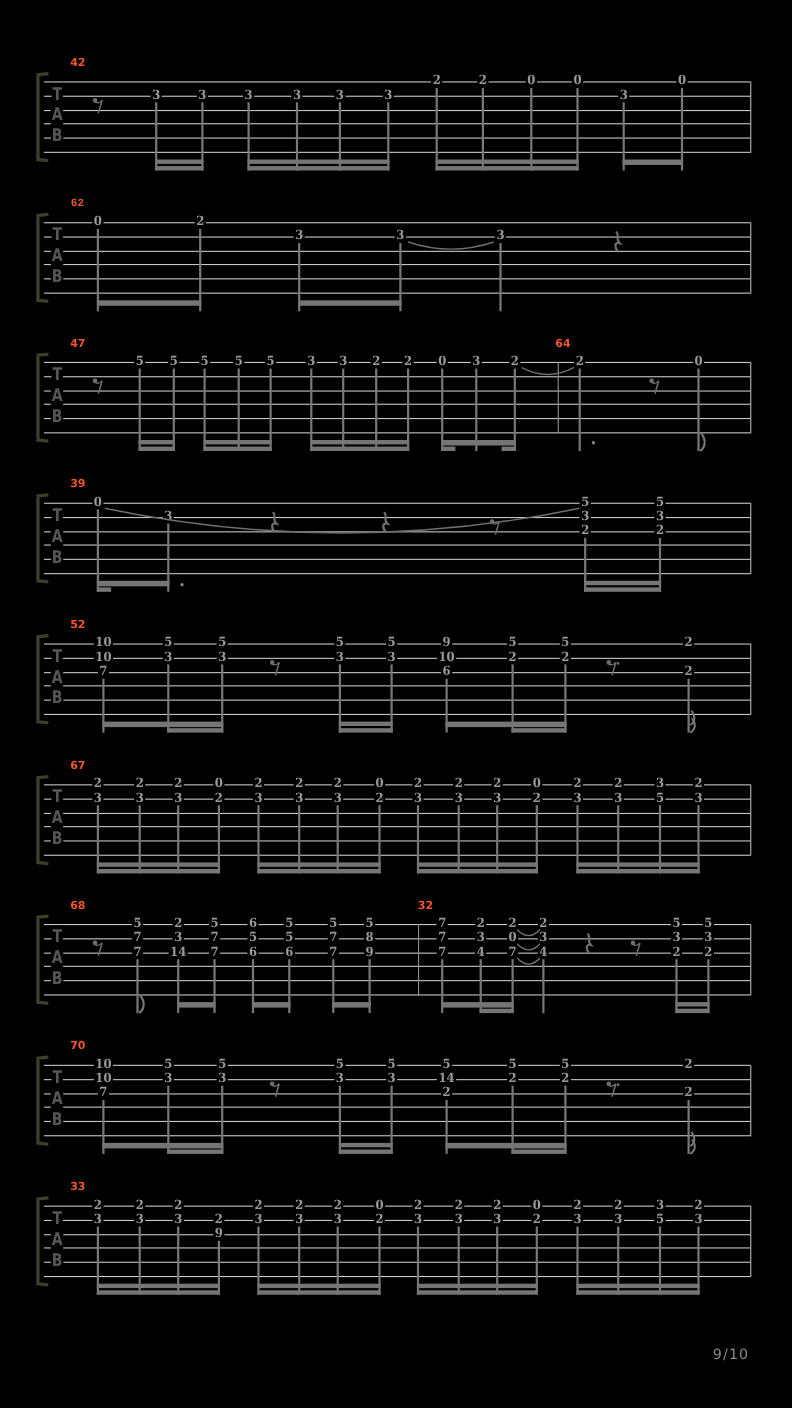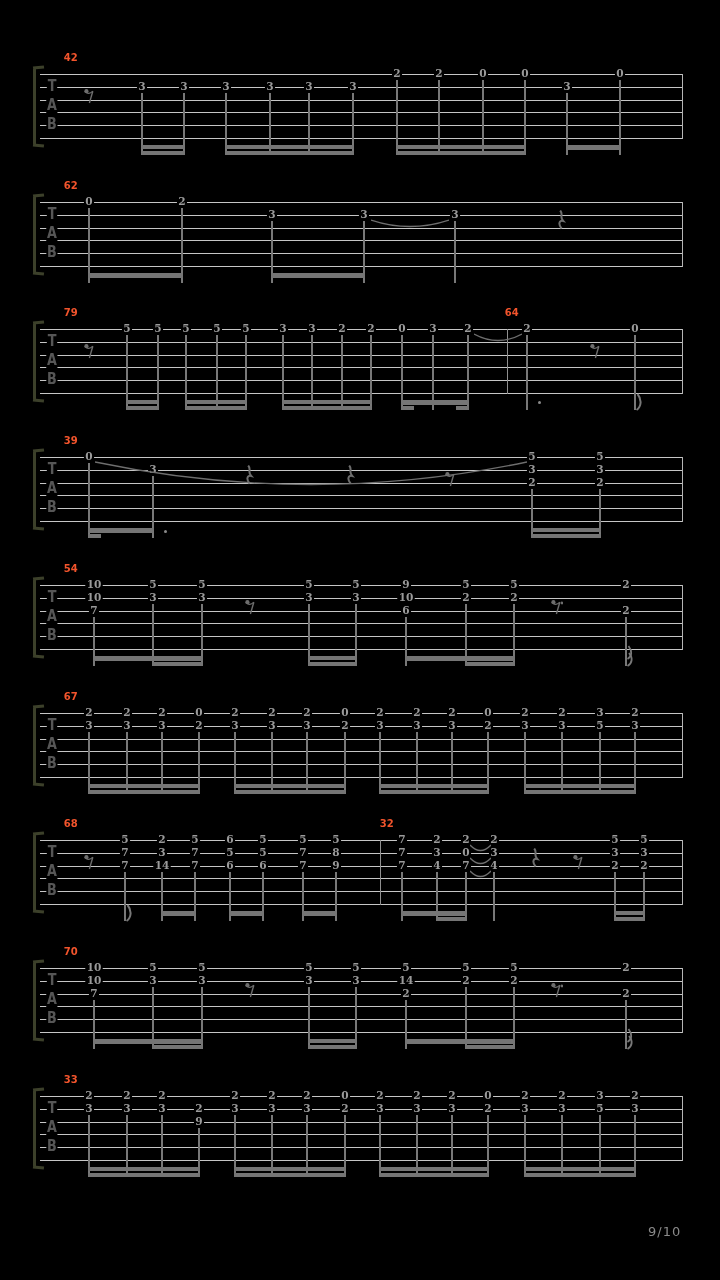--- a/index.html
+++ b/index.html
@@ -84,21 +84,21 @@
       <div class="staff-line" style="left: 40px; top: 202px; width: 642px;"></div>
       <div class="staff-line" style="left: 40px; top: 214.75px; width: 642px;"></div>
       <div class="staff-line" style="left: 40px; top: 227.5px; width: 642px;"></div>
       <div class="staff-line" style="left: 40px; top: 240.25px; width: 642px;"></div>
       <div class="staff-line" style="left: 40px; top: 253px; width: 642px;"></div>
       <div class="staff-line" style="left: 40px; top: 265.75px; width: 642px;"></div>
       <div class="barline" style="left: 682px; top: 202px; height: 64.75px;"></div>
       <div class="tabletter" style="left: 52px; top: 213px;">T</div>
       <div class="tabletter" style="left: 52px; top: 232px;">A</div>
       <div class="tabletter" style="left: 52px; top: 251px;">B</div>
-      <div class="mlabel" style="left: 68px; top: 180px;">62</div>
+      <div class="mlabel" style="left: 68px; top: 180px; font-family: Liberation Mono, monospace;">62</div>
       <div class="fret" style="left: 89px; top: 202px;">0</div>
       <div class="stem" style="left: 88.25px; top: 208px; height: 75px;"></div>
       <div class="fret" style="left: 182px; top: 202px;">2</div>
       <div class="stem" style="left: 181.25px; top: 208px; height: 75px;"></div>
       <div class="fret" style="left: 272px; top: 214.75px;">3</div>
       <div class="stem" style="left: 271.25px; top: 220.75px; height: 62.25px;"></div>
       <div class="fret" style="left: 364px; top: 214.75px;">3</div>
       <div class="stem" style="left: 363.25px; top: 220.75px; height: 62.25px;"></div>
       <div class="fret" style="left: 455px; top: 214.75px;">3</div>
       <div class="stem" style="left: 454.25px; top: 220.75px; height: 62.25px;"></div>
@@ -117,21 +117,21 @@
       <div class="staff-line" style="left: 40px; top: 341.75px; width: 642px;"></div>
       <div class="staff-line" style="left: 40px; top: 354.5px; width: 642px;"></div>
       <div class="staff-line" style="left: 40px; top: 367.25px; width: 642px;"></div>
       <div class="staff-line" style="left: 40px; top: 380px; width: 642px;"></div>
       <div class="staff-line" style="left: 40px; top: 392.75px; width: 642px;"></div>
       <div class="barline" style="left: 682px; top: 329px; height: 64.75px;"></div>
       <div class="barline" style="left: 507px; top: 329px; height: 64.75px; background: rgb(143, 143, 143);"></div>
       <div class="tabletter" style="left: 52px; top: 340px;">T</div>
       <div class="tabletter" style="left: 52px; top: 359px;">A</div>
       <div class="tabletter" style="left: 52px; top: 378px;">B</div>
-      <div class="mlabel" style="left: 68px; top: 307px;">79</div>
+      <div class="mlabel" style="left: 68px; top: 307px;">47</div>
       <div class="mlabel" style="left: 509px; top: 307px;">64</div>
       <div class="fret" style="left: 127px; top: 329px;">5</div>
       <div class="stem" style="left: 126.25px; top: 335px; height: 75px;"></div>
       <div class="fret" style="left: 158px; top: 329px;">5</div>
       <div class="stem" style="left: 157.25px; top: 335px; height: 75px;"></div>
       <div class="fret" style="left: 186px; top: 329px;">5</div>
       <div class="stem" style="left: 185.25px; top: 335px; height: 75px;"></div>
       <div class="fret" style="left: 217px; top: 329px;">5</div>
       <div class="stem" style="left: 216.25px; top: 335px; height: 75px;"></div>
       <div class="fret" style="left: 246px; top: 329px;">5</div>
@@ -231,21 +231,21 @@
       <div class="staff-line" style="left: 40px; top: 585px; width: 642px;"></div>
       <div class="staff-line" style="left: 40px; top: 597.75px; width: 642px;"></div>
       <div class="staff-line" style="left: 40px; top: 610.5px; width: 642px;"></div>
       <div class="staff-line" style="left: 40px; top: 623.25px; width: 642px;"></div>
       <div class="staff-line" style="left: 40px; top: 636px; width: 642px;"></div>
       <div class="staff-line" style="left: 40px; top: 648.75px; width: 642px;"></div>
       <div class="barline" style="left: 682px; top: 585px; height: 64.75px;"></div>
       <div class="tabletter" style="left: 52px; top: 596px;">T</div>
       <div class="tabletter" style="left: 52px; top: 615px;">A</div>
       <div class="tabletter" style="left: 52px; top: 634px;">B</div>
-      <div class="mlabel" style="left: 68px; top: 563px;">54</div>
+      <div class="mlabel" style="left: 68px; top: 563px;">52</div>
       <div class="fret" style="left: 94px; top: 585px;">10</div>
       <div class="fret" style="left: 94px; top: 597.75px;">10</div>
       <div class="fret" style="left: 94px; top: 610.5px;">7</div>
       <div class="stem" style="left: 93.25px; top: 616.5px; height: 49.5px;"></div>
       <div class="fret" style="left: 153px; top: 585px;">5</div>
       <div class="fret" style="left: 153px; top: 597.75px;">3</div>
       <div class="stem" style="left: 152.25px; top: 603.75px; height: 62.25px;"></div>
       <div class="fret" style="left: 202px; top: 585px;">5</div>
       <div class="fret" style="left: 202px; top: 597.75px;">3</div>
       <div class="stem" style="left: 201.25px; top: 603.75px; height: 62.25px;"></div>

